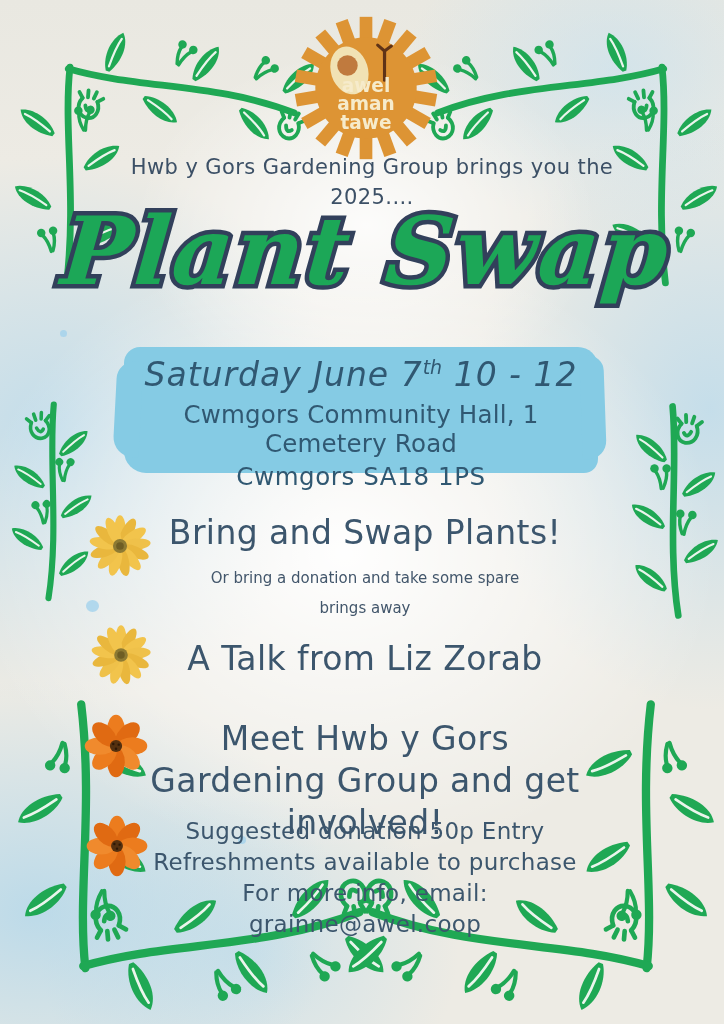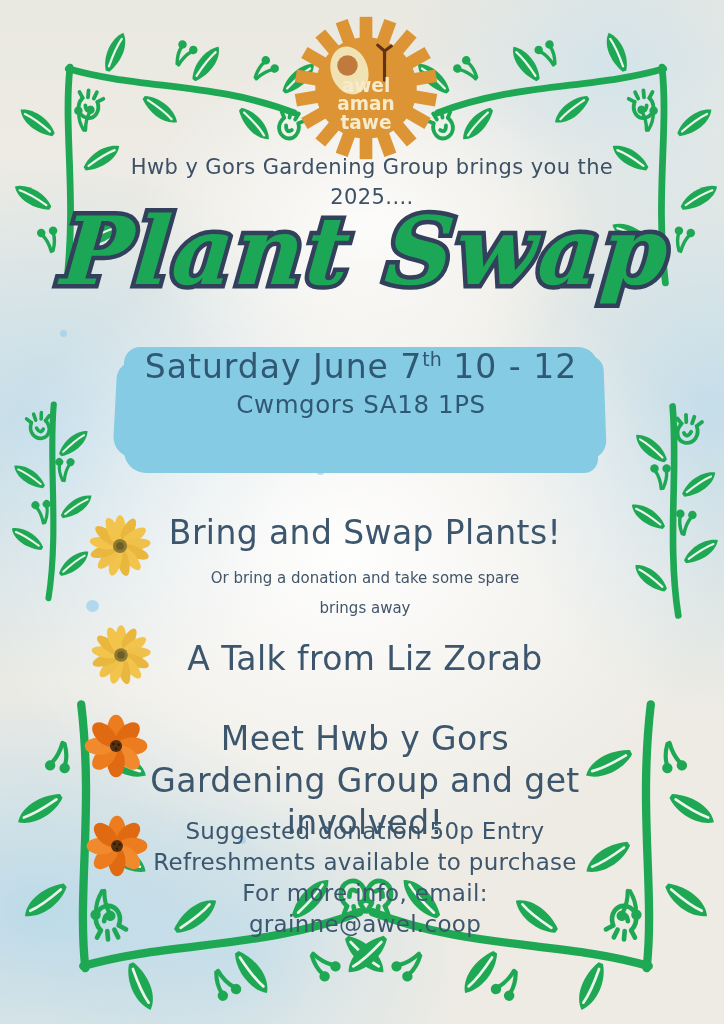--- a/index.html
+++ b/index.html
@@ -36,21 +36,21 @@
       font-size:94px; line-height:130px; transform:skewX(-5deg); letter-spacing:2px;}
   .title-stroke{position:absolute; left:0; top:0; width:100%; -webkit-text-stroke:9px #32405b; color:#32405b;}
   .title-fill{position:relative; color:#1ca757;}
 
   .banner{position:absolute; left:124px; top:347px; width:474px; height:126px;
       background:#85cbe4; border-radius:16px 20px 14px 22px; text-align:center; color:#305872;}
   .banner::before{content:""; position:absolute; left:-9px; top:14px; width:26px; height:96px;
       background:#85cbe4; border-radius:18px 0 0 20px; transform:rotate(3deg);}
   .banner::after{content:""; position:absolute; right:-7px; top:8px; width:24px; height:104px;
       background:#85cbe4; border-radius:0 16px 18px 0; transform:rotate(-2deg);}
-  .banner-date{margin-top:0; font-size:33px; letter-spacing:1px;}
+  .banner-date{margin-top:8px; font-size:33px; letter-spacing:1px;font-style:italic;}
   .banner-date sup{font-size:19px; letter-spacing:0;}
   .banner-venue{margin-top:6px; font-size:24.5px; letter-spacing:.2px;}
   .banner-postcode{margin-top:4px; font-size:24.5px; letter-spacing:.6px;}
 
   .flower{position:absolute;}
   .flower-1{left:88px; top:512px; width:64px; height:68px;}
   .flower-2{left:90px; top:622px; width:62px; height:66px;}
   .flower-3{left:82px; top:710px; width:68px; height:72px;}
   .flower-4{left:84px; top:810px; width:66px; height:72px;}
 
@@ -230,20 +230,21 @@
     <div>2025....</div>
   </div>
 
   <div class="title-wrap">
     <div class="title-stroke">Plant Swap</div>
     <div class="title-fill">Plant Swap</div>
   </div>
 
   <div class="banner">
     <div class="banner-date"><span>Saturday June 7</span><sup>th</sup><span> 10 - 12</span></div>
+    <div class="banner-venue">Cwmgors Community Hall, 1 Cemetery Road</div>
     <div class="banner-postcode">Cwmgors SA18 1PS</div>
   </div>
 
   <svg class="flower flower-1" viewBox="-50 -50 100 100">
       <use href="#daisy" width="100" height="100" x="-50" y="-50"></use>
     </svg>
   <svg class="flower flower-2" viewBox="-50 -50 100 100">
       <use href="#daisy" width="100" height="100" x="-50" y="-50"></use>
     </svg>
   <svg class="flower flower-3" viewBox="-50 -50 100 100">

